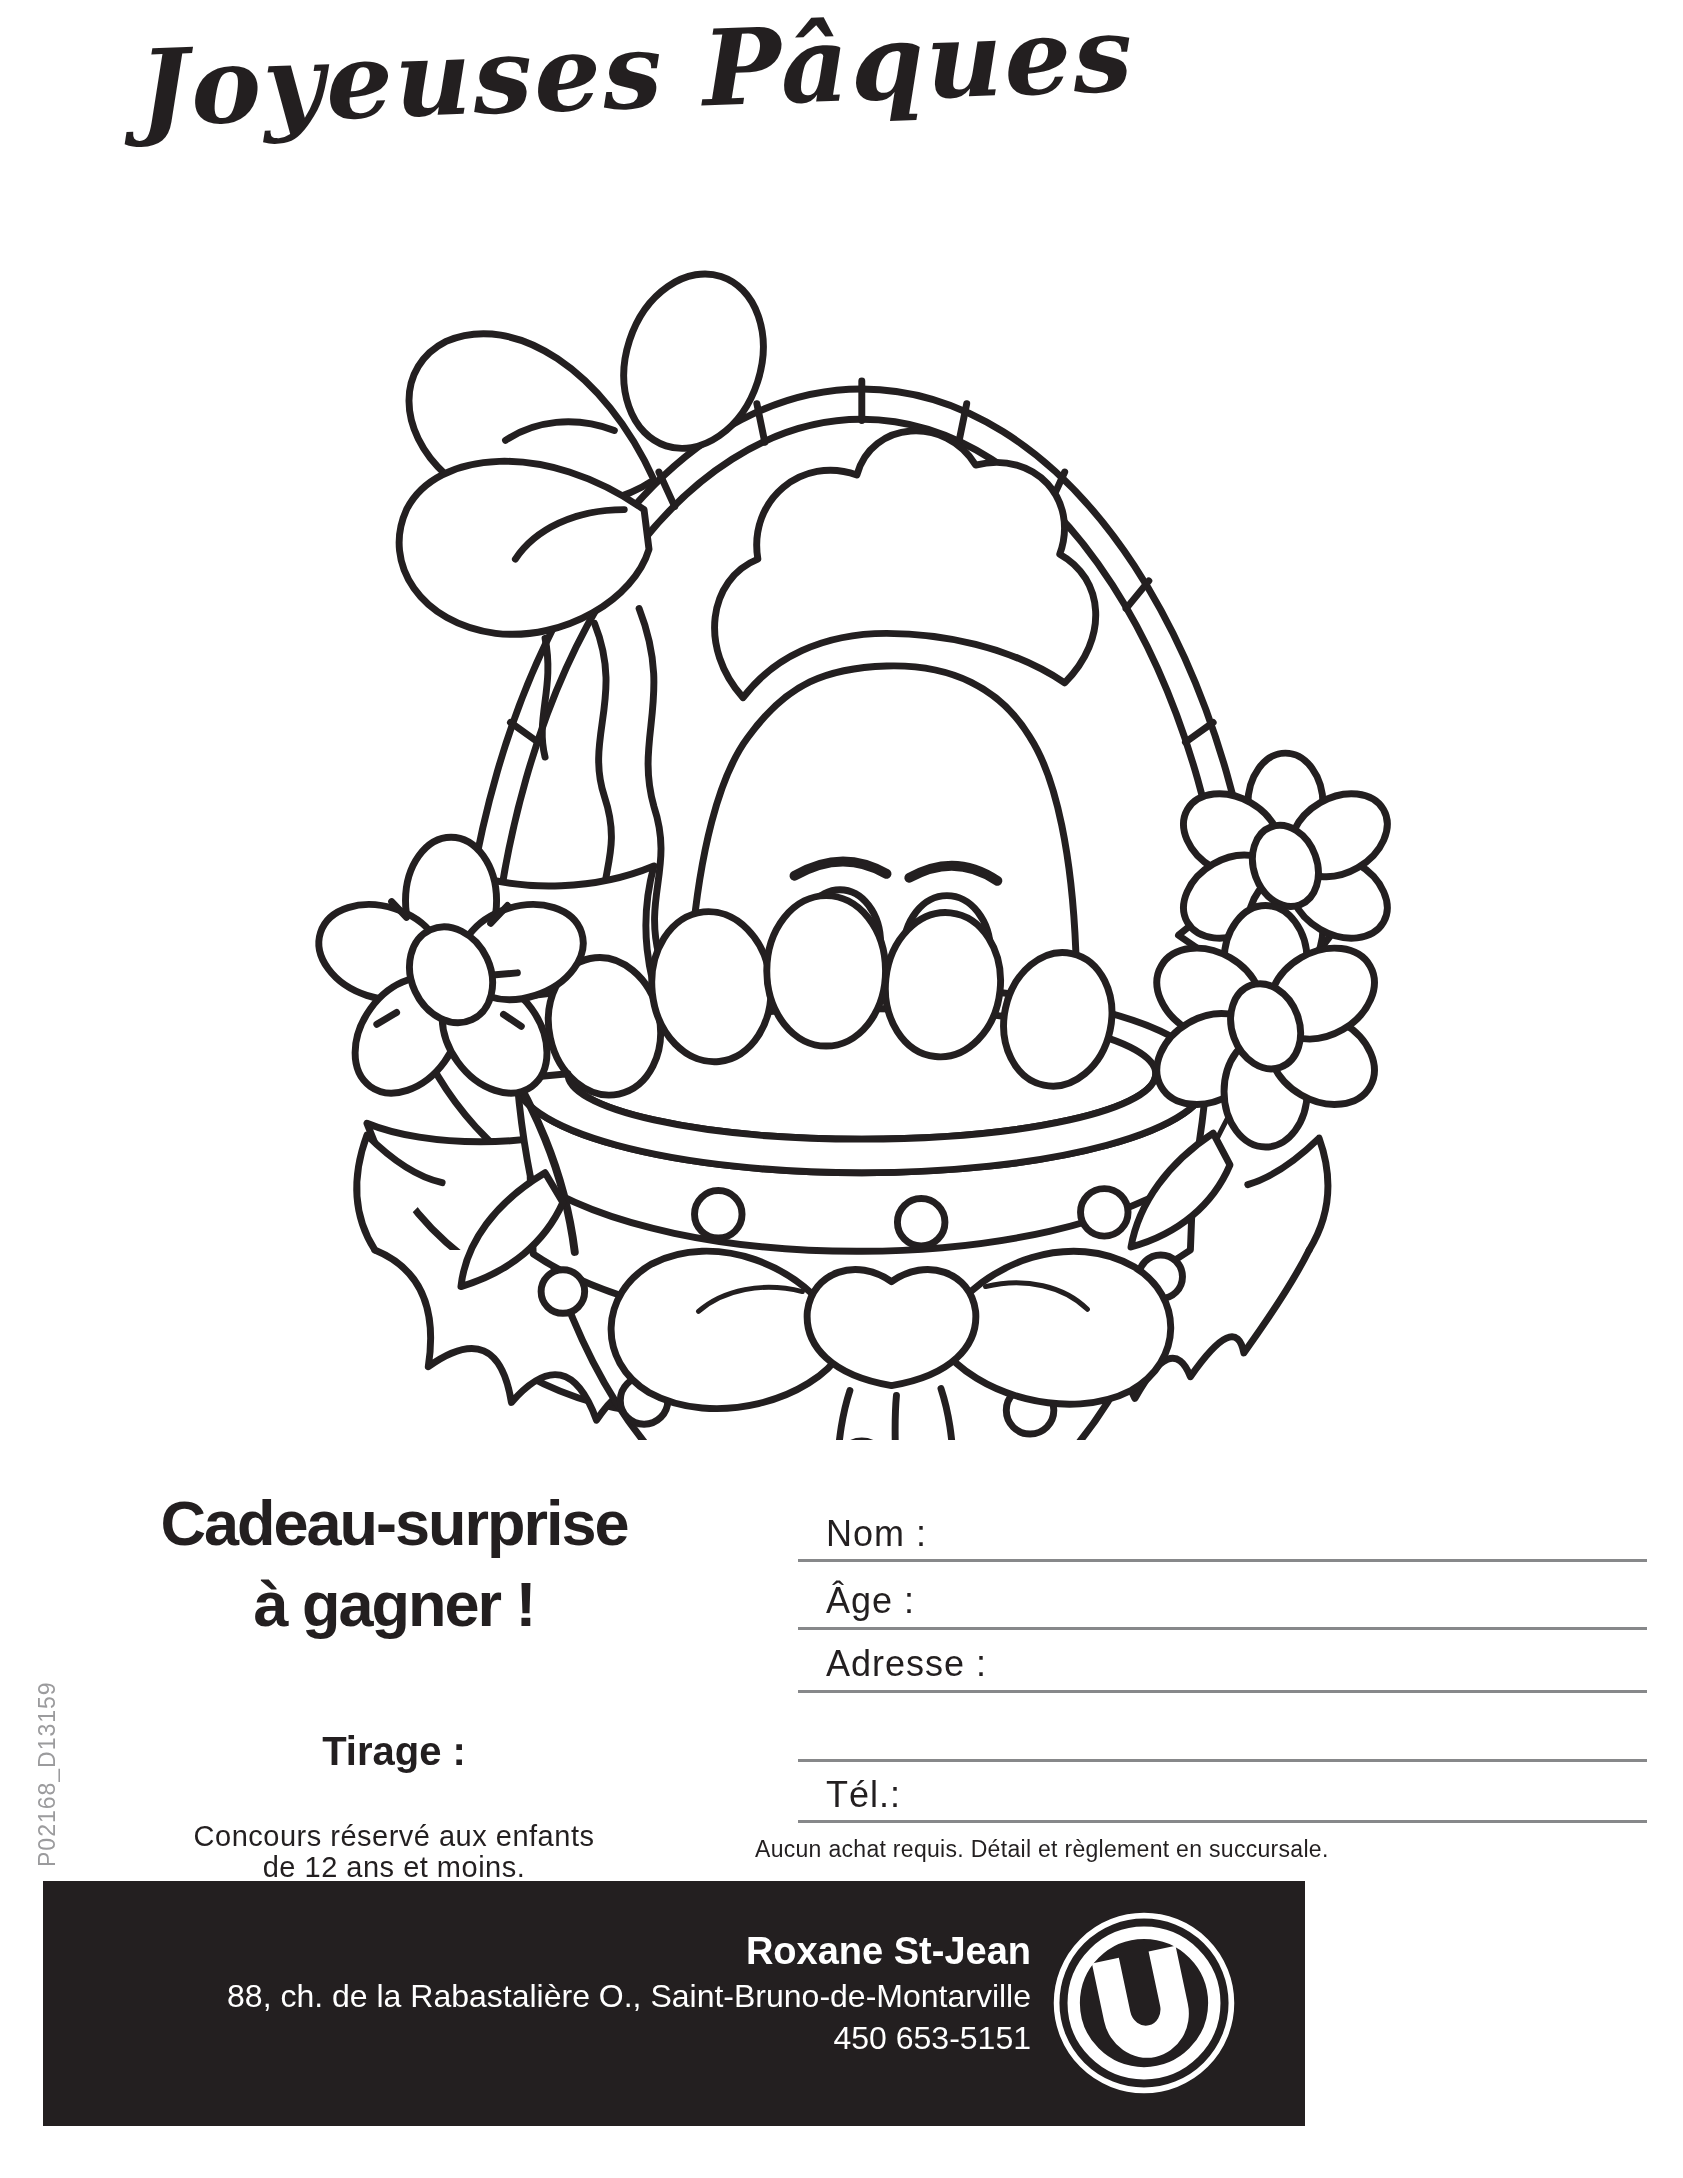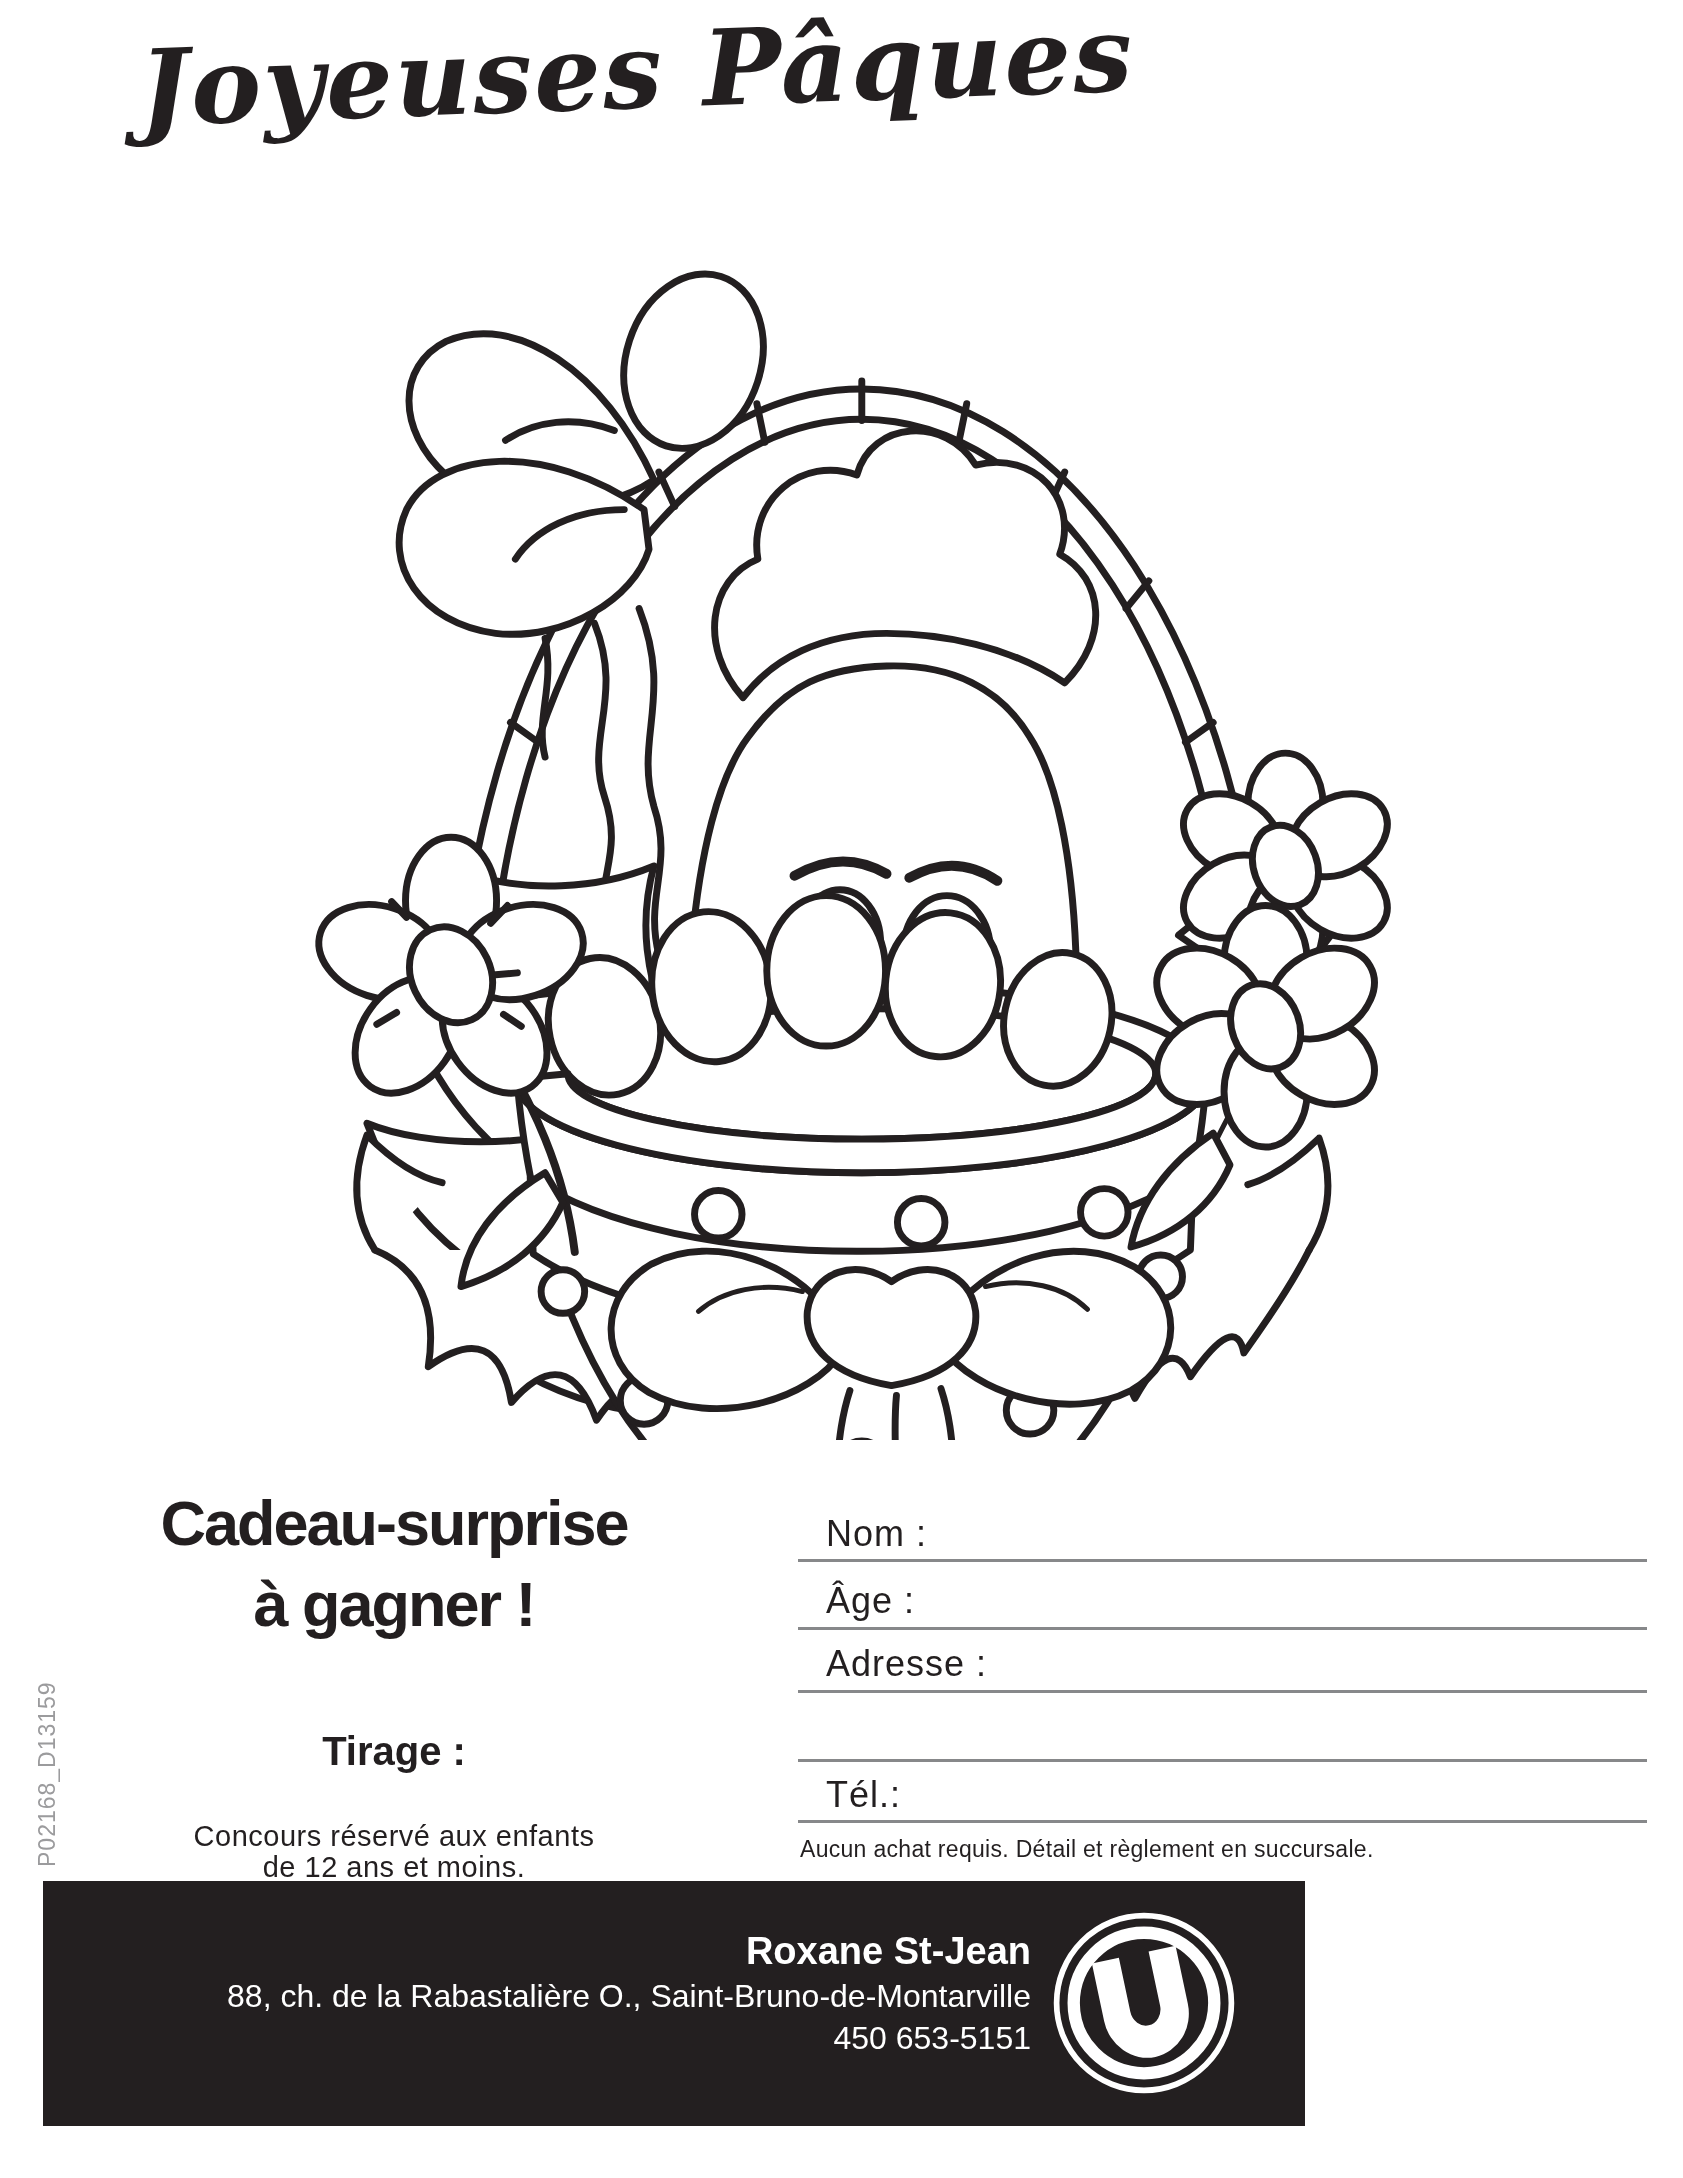--- a/index.html
+++ b/index.html
@@ -31,21 +31,21 @@
   .el1{top:1820px;} .el2{top:1851px;text-align:center;}
 
   
   .form-label{position:absolute;left:798px;font-size:36px;letter-spacing:1px;white-space:nowrap;margin-left:28px;}
   .form-line{position:absolute;left:798px;width:849px;height:3px;background:#87888a;}
   .fl1{top:1513px;} .ln1{top:1559px;}
   .fl2{top:1580px;} .ln2{top:1627px;}
   .fl3{top:1643px;} .ln3{top:1690px;}
   .ln4{top:1759px;}
   .fl5{top:1774px;} .ln5{top:1820px;}
-  .disclaimer{position:absolute;left:800px;top:1836px;font-size:23px;letter-spacing:0.3px;}
+  .disclaimer{position:absolute;left:755px;top:1836px;font-size:23px;letter-spacing:0.3px;}
 
   
   .doc-code{position:absolute;left:34px;top:1718px;height:149px;color:#9b9b9d;font-size:23px;
     letter-spacing:1px;writing-mode:vertical-rl;transform:rotate(180deg);white-space:nowrap;}
 
   
   .footer-bar{position:absolute;left:43px;top:1881px;width:1262px;height:245px;background:#231f20;}
   .footer-text{position:absolute;right:274px;top:46px;text-align:right;color:#ffffff;white-space:nowrap;}
   .footer-name{font-weight:700;font-size:38px;line-height:48px;}
   .footer-address,.footer-phone{font-size:32px;line-height:42px;}

